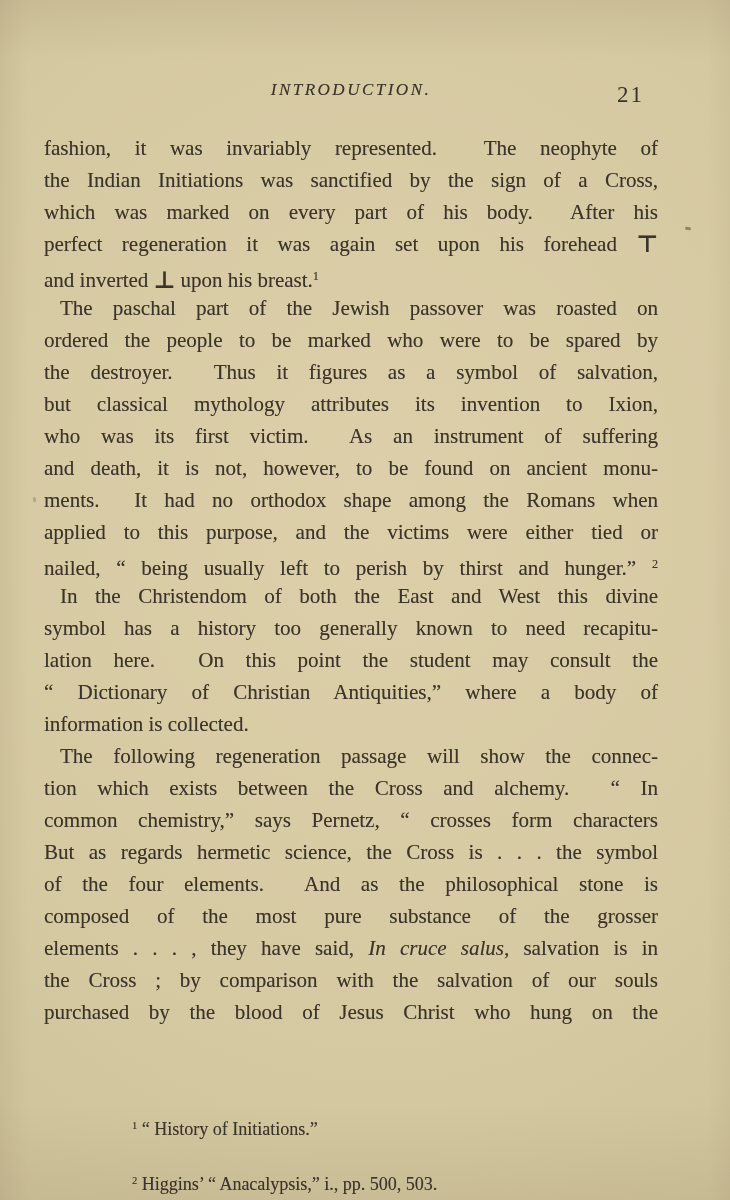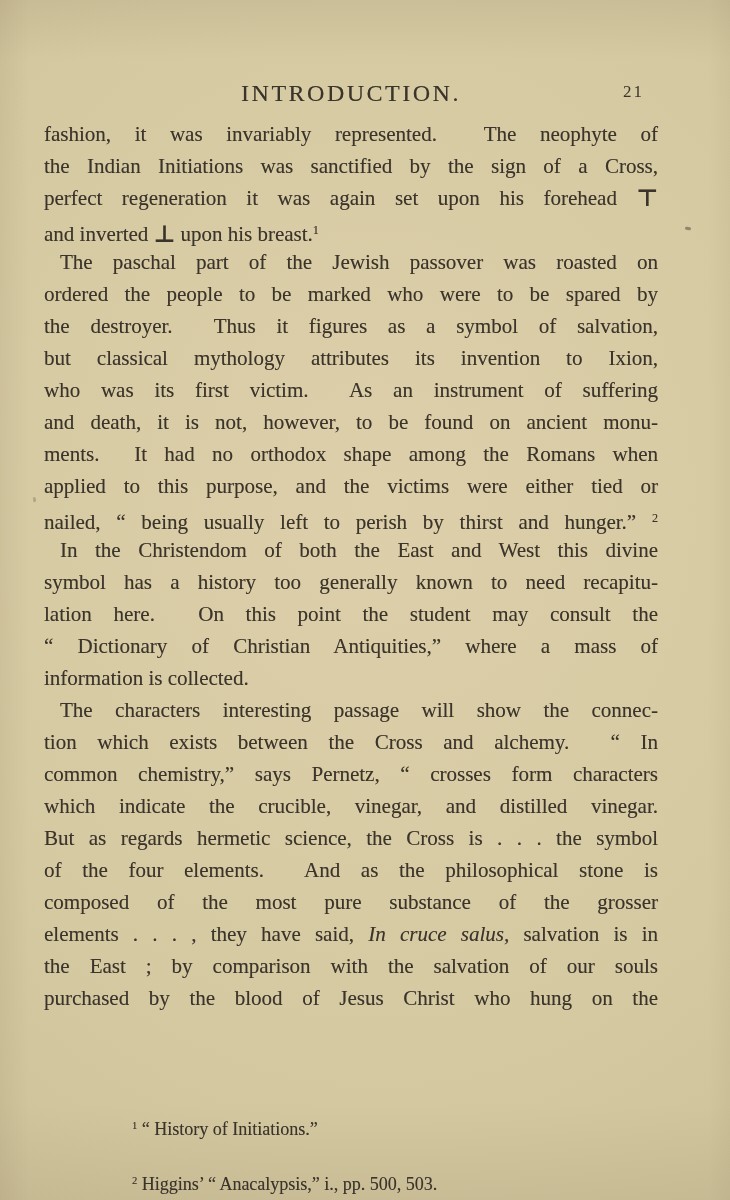--- a/index.html
+++ b/index.html
@@ -10,28 +10,28 @@
     background:
       linear-gradient(90deg, rgba(120,104,70,.10) 0%, rgba(120,104,70,0) 4%, rgba(120,104,70,0) 97%, rgba(120,104,70,.07) 100%),
       linear-gradient(180deg, rgba(120,104,70,.12) 0%, rgba(120,104,70,0) 5%, rgba(120,104,70,0) 92%, rgba(120,104,70,.10) 100%),
       radial-gradient(ellipse 120% 85% at 52% 42%, #dccfa9 0%, var(--paper,#d5c9a2) 55%, #c9bd96 100%);
   }
   .running-header {
     position:absolute; left:44px; top:80px; width:614px; height:24px;
     text-align:center;
   }
   .header-title {
-    font-size:24px; letter-spacing:2.5px;
+    font-style:italic; font-size:17px; letter-spacing:2.5px;
     text-shadow:0.2px 0.2px 0.4px rgba(59,52,43,.45);
   }
   .page-num {
     position:absolute; right:14px; top:2px;
-    font-size:17px; letter-spacing:2px;text-align:right;
+    font-size:23px; letter-spacing:2px;text-align:right;
   }
-  .text-block { position:absolute; left:44px; top:118px; width:614px; }
+  .text-block { position:absolute; left:44px; top:132px; width:614px; }
   .paragraph { margin:0; }
   .line {
     height:32px; line-height:32px; font-size:21px;
     text-align:justify; text-align-last:justify;
     text-shadow:0.2px 0.2px 0.4px rgba(59,52,43,.40);
   }
   .line.endline { text-align-last:left; }
   .line.indent { text-indent:16px; }
   .s-i { font-style:italic;margin-top:11px; }
   .s-sup { font-size:0.58em; vertical-align:0.55em; }
@@ -54,51 +54,51 @@
 
 <div class="page">
   <div class="running-header">
     <span class="header-title">INTRODUCTION.</span>
     <span class="page-num">21</span>
   </div>
   <div class="text-block">
       <div class="paragraph">
         <div class="line"><span>fashion, it was invariably represented.&nbsp; The neophyte of</span></div>
         <div class="line"><span>the Indian Initiations was sanctified by the sign of a Cross,</span></div>
+        <div class="line"><span>which was marked on every part of his body.&nbsp; After his</span></div>
         <div class="line"><span>perfect regeneration it was again set upon his forehead </span><span class="s-sym">⊤</span></div>
         <div class="line endline"><span>and inverted </span><span class="s-sym">⊥</span><span> upon his breast.</span><span class="s-sup">1</span></div>
       </div>
       <div class="paragraph">
         <div class="line indent"><span>The paschal part of the Jewish passover was roasted on</span></div>
         <div class="line"><span>ordered the people to be marked who were to be spared by</span></div>
         <div class="line"><span>the destroyer.&nbsp; Thus it figures as a symbol of salvation,</span></div>
         <div class="line"><span>but classical mythology attributes its invention to Ixion,</span></div>
         <div class="line"><span>who was its first victim.&nbsp; As an instrument of suffering</span></div>
         <div class="line"><span>and death, it is not, however, to be found on ancient monu-</span></div>
         <div class="line"><span>ments.&nbsp; It had no orthodox shape among the Romans when</span></div>
         <div class="line"><span>applied to this purpose, and the victims were either tied or</span></div>
         <div class="line"><span>nailed, “ being usually left to perish by thirst and hunger.” </span><span class="s-sup">2</span></div>
       </div>
       <div class="paragraph">
         <div class="line indent"><span>In the Christendom of both the East and West this divine</span></div>
         <div class="line"><span>symbol has a history too generally known to need recapitu-</span></div>
         <div class="line"><span>lation here.&nbsp; On this point the student may consult the</span></div>
-        <div class="line"><span>“ Dictionary of Christian Antiquities,” where a mass of</span></div>
+        <div class="line"><span>“ Dictionary of Christian Antiquities,” where a body of</span></div>
         <div class="line endline"><span>information is collected.</span></div>
       </div>
       <div class="paragraph">
-        <div class="line indent"><span>The characters interesting passage will show the connec-</span></div>
+        <div class="line indent"><span>The following regeneration passage will show the connec-</span></div>
         <div class="line"><span>tion which exists between the Cross and alchemy.&nbsp; “ In</span></div>
         <div class="line"><span>common chemistry,” says Pernetz, “ crosses form characters</span></div>
-        <div class="line"><span>which indicate the crucible, vinegar, and distilled vinegar.</span></div>
         <div class="line"><span>But as regards hermetic science, the Cross is . . . the symbol</span></div>
         <div class="line"><span>of the four elements.&nbsp; And as the philosophical stone is</span></div>
         <div class="line"><span>composed of the most pure substance of the grosser</span></div>
         <div class="line"><span>elements . . . , they have said, </span><span class="s-i">In cruce salus,</span><span> salvation is in</span></div>
-        <div class="line"><span>the East ; by comparison with the salvation of our souls</span></div>
+        <div class="line"><span>the Cross ; by comparison with the salvation of our souls</span></div>
         <div class="line"><span>purchased by the blood of Jesus Christ who hung on the</span></div>
       </div>
     </div>
   <div class="footnotes">
       <div class="footnote-line"><span class="s-sup">1</span><span> “ History of Initiations.”</span></div>
       <div class="footnote-line"><span class="s-sup">2</span><span> Higgins’ “ Anacalypsis,” i., pp. 500, 503.</span></div>
     </div>
   <div class="speck speck-a"></div>
   <div class="speck speck-b"></div>
 </div>

